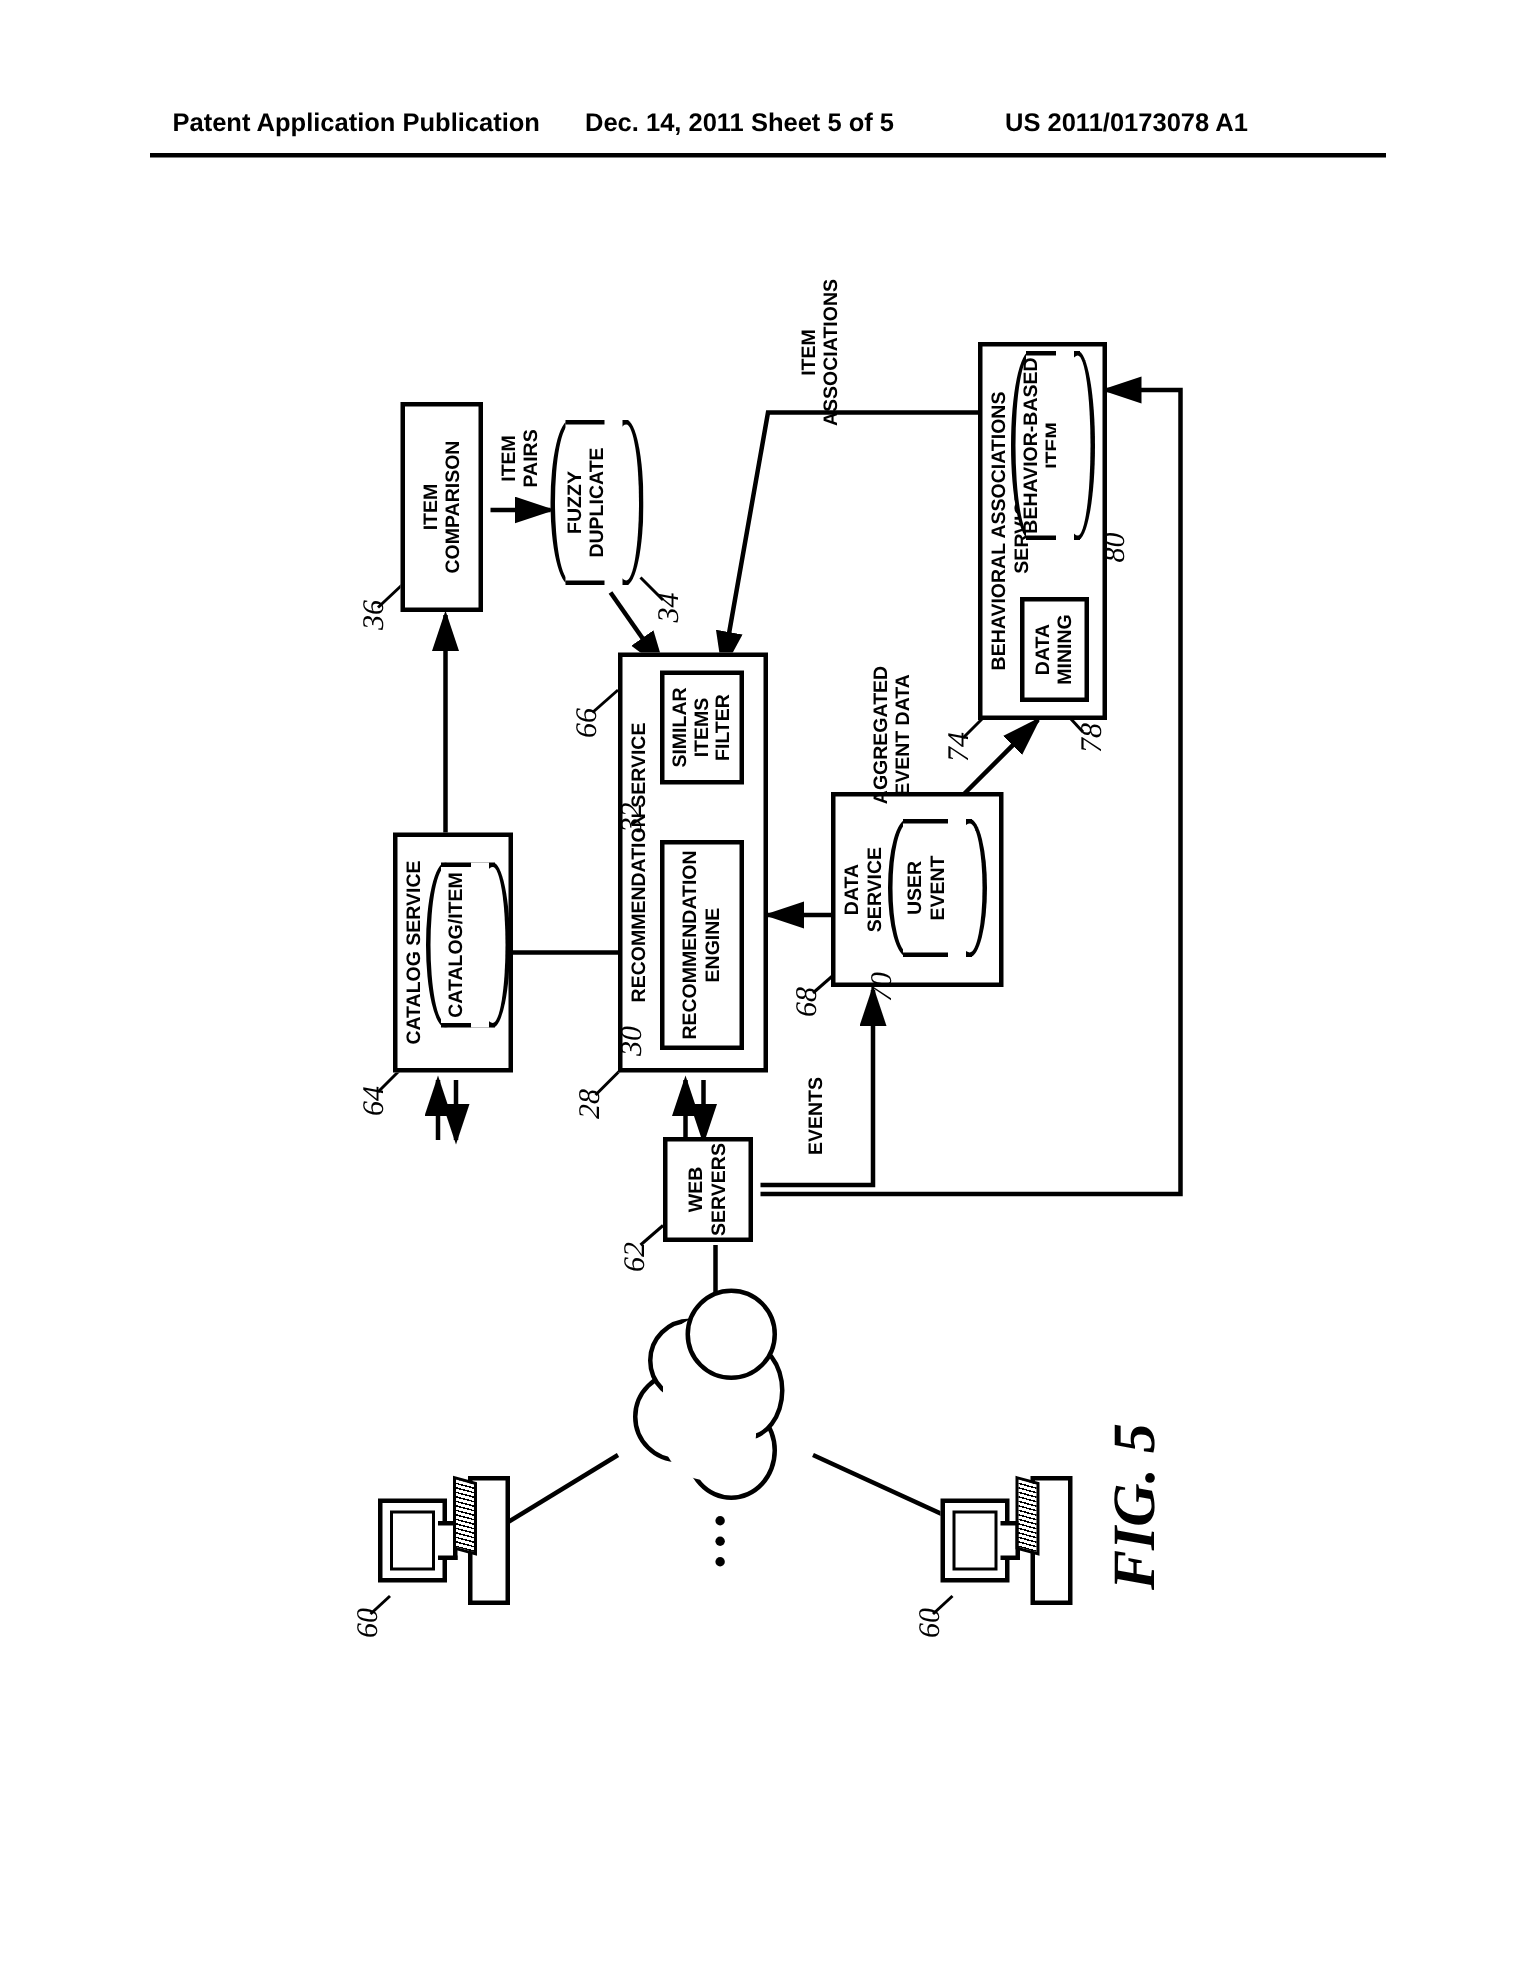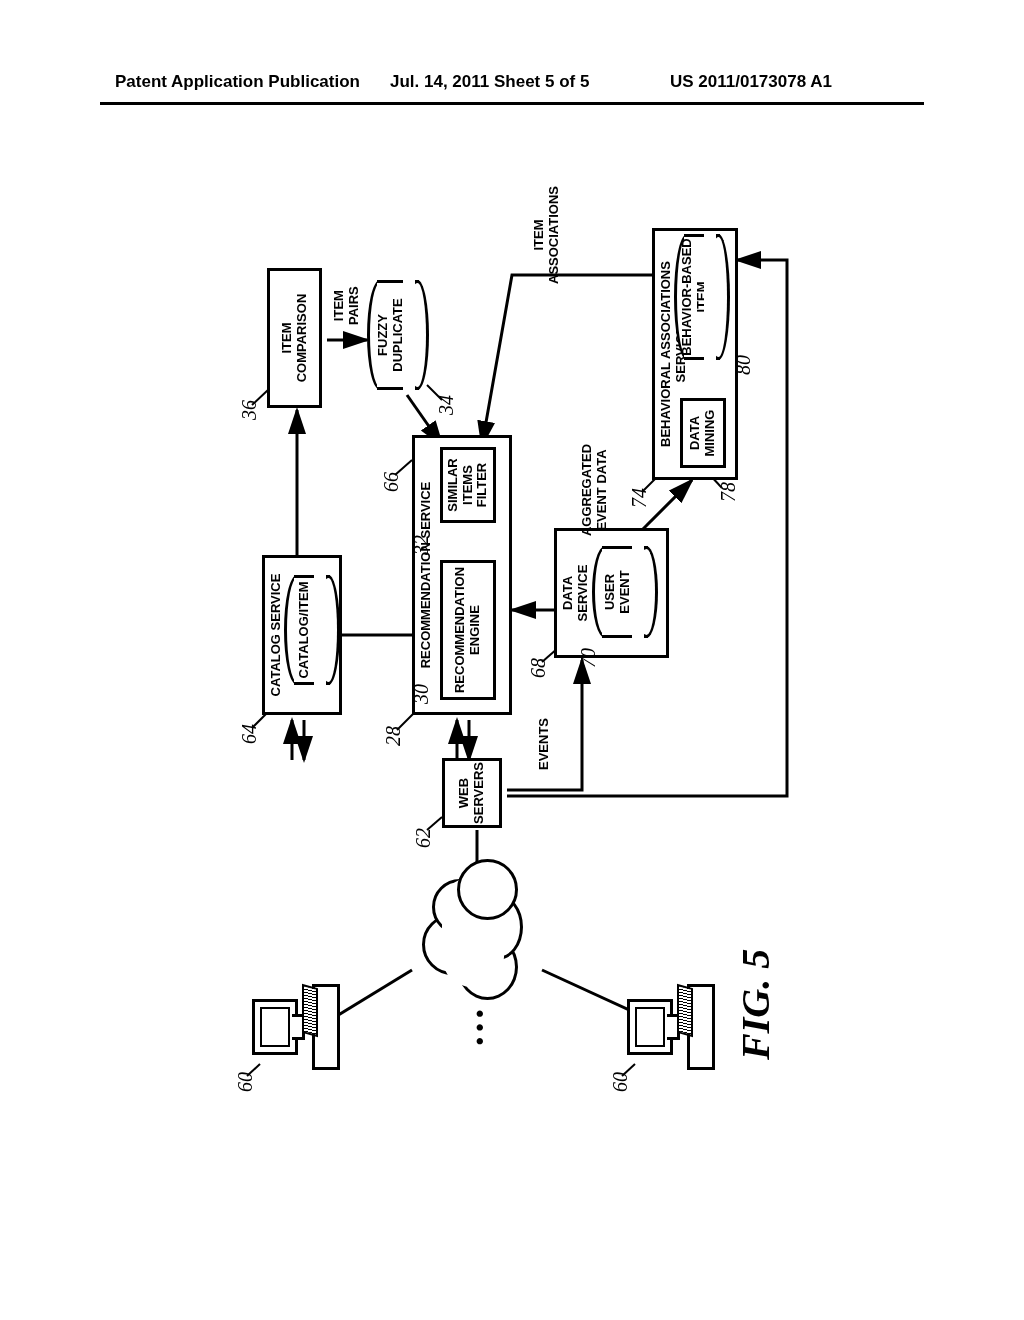--- a/index.html
+++ b/index.html
@@ -195,21 +195,21 @@
     letter-spacing: 6px;
   }
 </style>
 </head>
 <body>
 
 <div class="page">
 
   <div class="header">
     <span class="left">Patent Application Publication</span>
-    <span class="mid">Jul. 14, 2011   Sheet 5 of 5</span>
+    <span class="mid">Dec. 14, 2011   Sheet 5 of 5</span>
     <span class="right">US 2011/0173078 A1</span>
   </div>
   <div class="hr"></div>
 
   <div class="diagram-wrap">
     <div class="diagram">
 
       <svg class="arrows" width="880" height="560">
         <defs>
           <marker id="ah" markerWidth="10" markerHeight="10" refX="8" refY="3" orient="auto">

